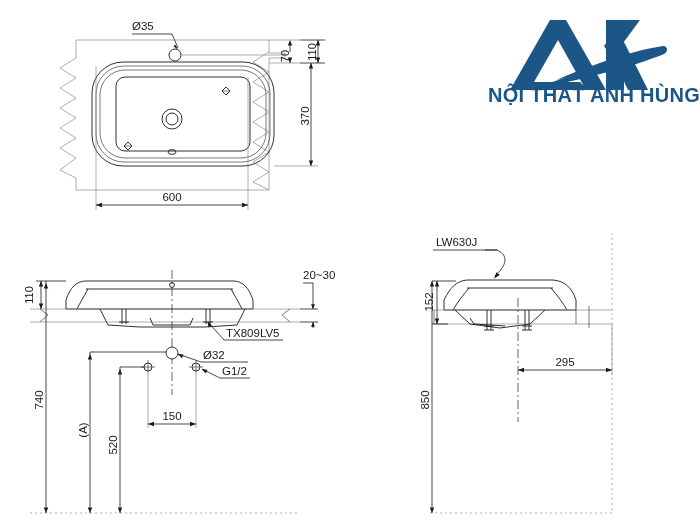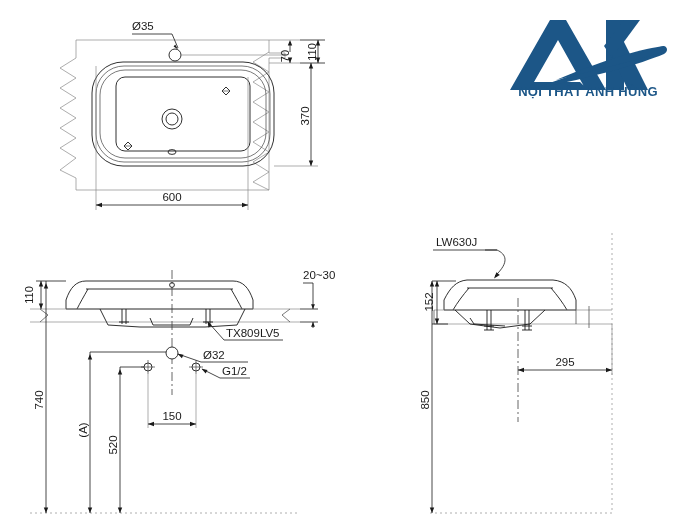--- a/index.html
+++ b/index.html
@@ -50,21 +50,21 @@
     height: 100px;
   }
   #logo svg { display: block; }
   #logo-text {
     position: absolute;
     left: 488px;
     top: 84px;
     width: 200px;
     text-align: center;
     font-family: "Liberation Sans", sans-serif;
-    font-size: 13px;
+    font-size: 20px;
     font-weight: bold;
     letter-spacing: 0.3px;
     color: #1c5687;
     white-space: nowrap;
   }
 </style>
 </head>
 <body>
 
 <div id="page">

